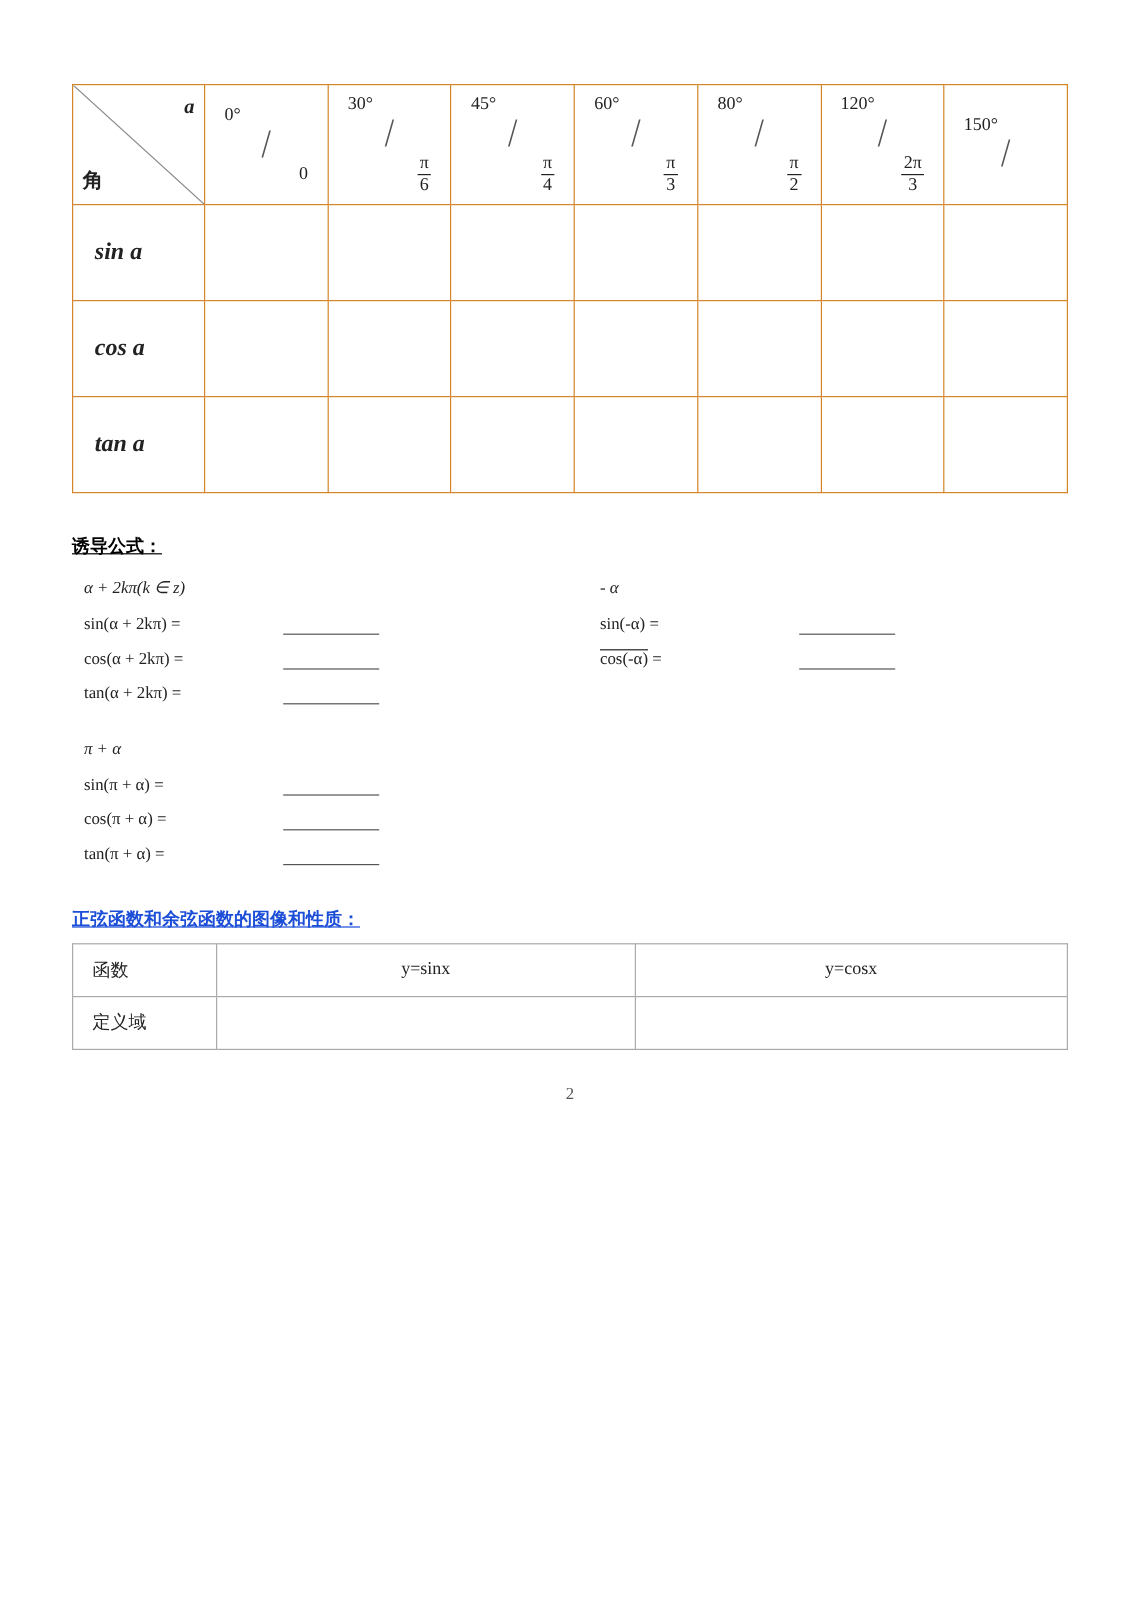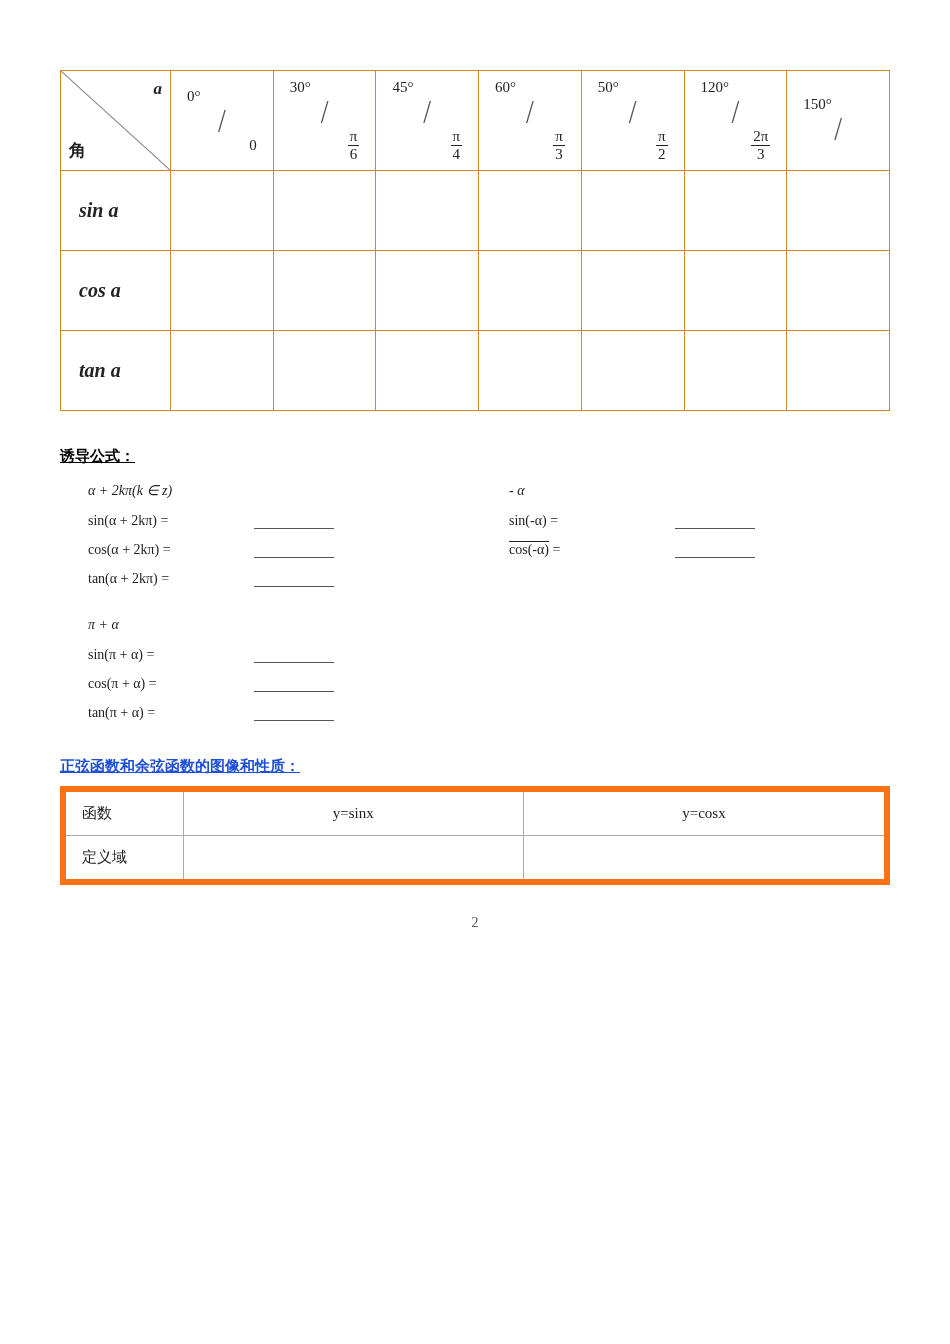--- a/index.html
+++ b/index.html
@@ -174,21 +174,21 @@
     .section-title {
       color: #1d4ed8;
       text-decoration: underline;
       font-size: 15px;
       font-weight: bold;
       margin: 20px 0 10px 0;
     }
     .func-table {
       border-collapse: collapse;
       width: 100%;
-      border: 6px solid #f97316;
+      border: 1px solid #f97316;
     }
     .func-table th, .func-table td {
       border: 1px solid #aaa;
       padding: 12px 16px;
       font-size: 15px;
       text-align: center;
     }
     .func-table .row-label-cell {
       text-align: left;
       width: 120px;
@@ -264,21 +264,21 @@
               <span class="fraction">
                 <span class="numer">π</span>
                 <span class="denom">3</span>
               </span>
             </span>
           </div>
         </th>
 
         <th class="angle-header">
           <div class="angle-inner">
-            <span class="angle-deg">50°</span>
+            <span class="angle-deg">80°</span>
             <span class="slash-divider">/</span>
             <span class="angle-rad">
               <span class="fraction">
                 <span class="numer">π</span>
                 <span class="denom">2</span>
               </span>
             </span>
           </div>
         </th>
 
@@ -343,21 +343,21 @@
         <td class="data-cell"></td>
         <td class="data-cell"></td>
         <td class="data-cell"></td>
       </tr>
     </tbody>
   </table>
 </div>
 
 <div class="induction-section">
   <span class="induction-title">诱导公式：</span>
-  <div style="display: grid; grid-template-columns: 1fr 1fr; gap: 0 40px; margin-left: 28px;">
+  <div style="display: grid; grid-template-columns: 1fr 1fr; gap: 0 40px; margin-left: 10px;">
 
     <div>
       <div class="induction-block">
         <div class="induction-subtitle">α + 2kπ(k ∈ z)</div>
         <div class="formula-row">
           <span class="lhs">sin(α + 2kπ) =</span>
           <span class="answer-line"></span>
         </div>
         <div class="formula-row">
           <span class="lhs">cos(α + 2kπ) =</span>

